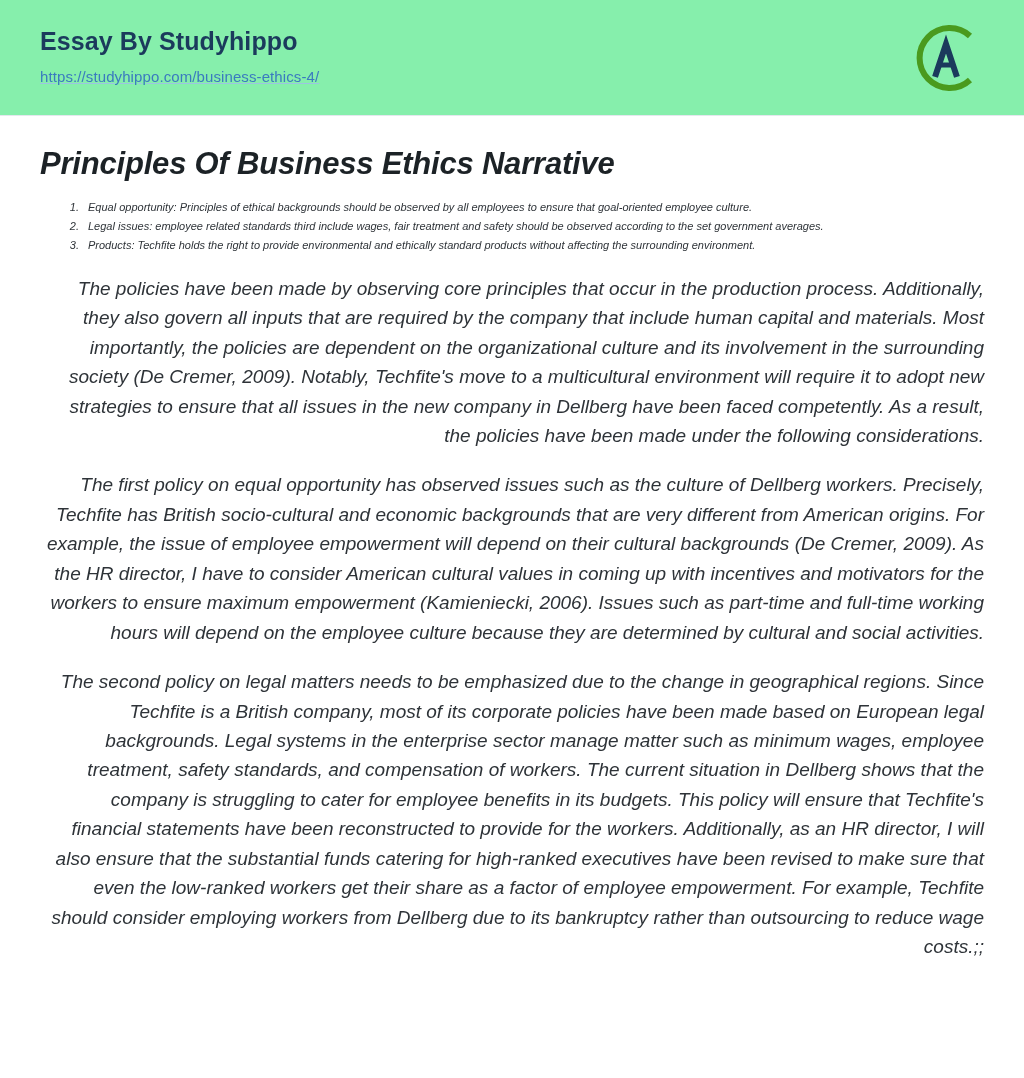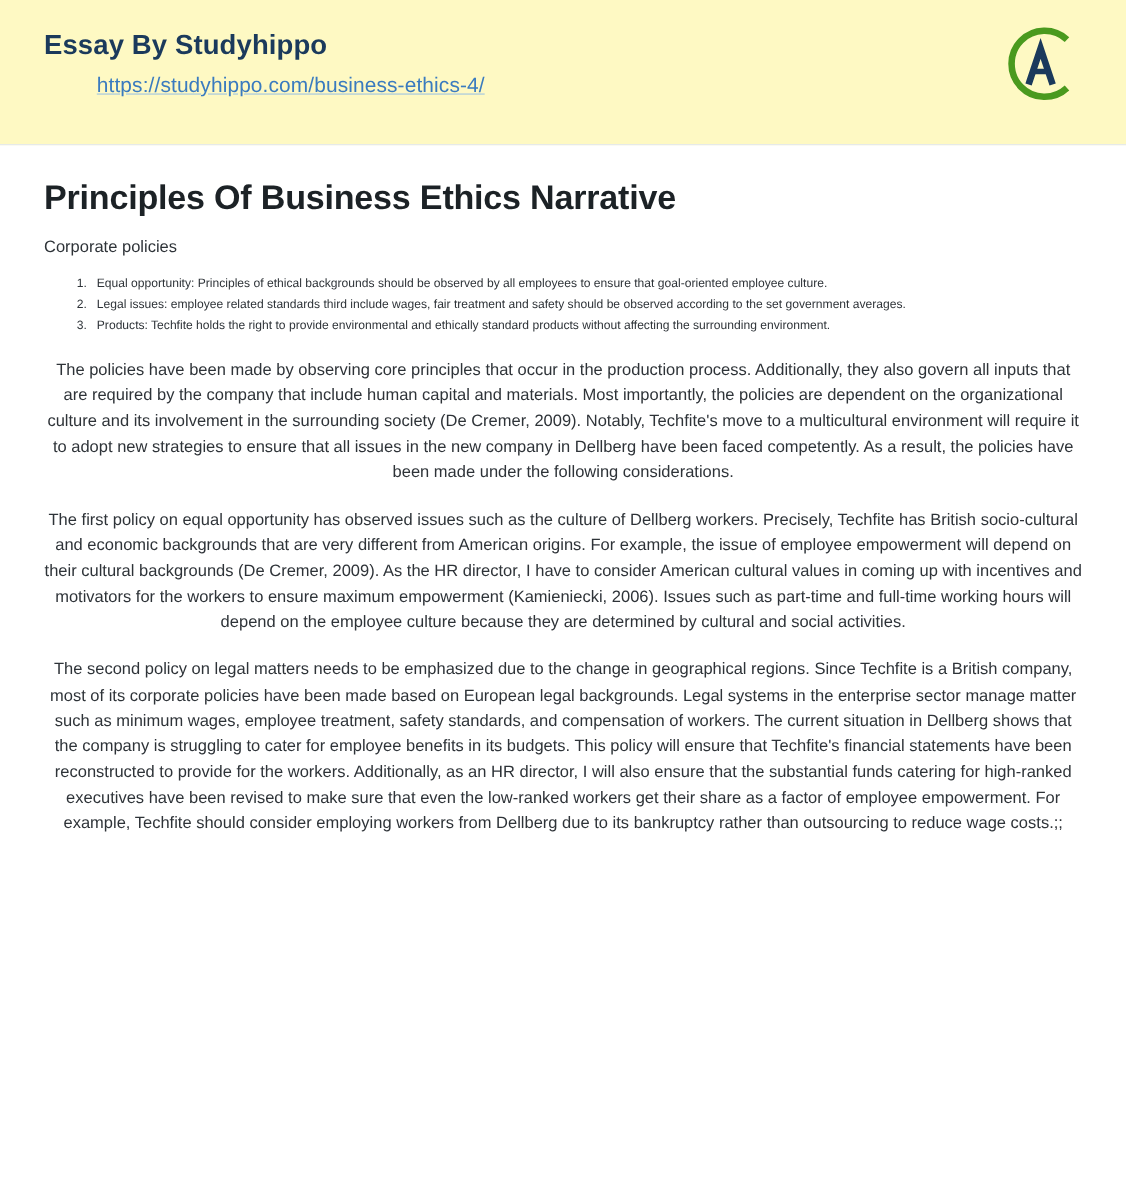--- a/index.html
+++ b/index.html
@@ -10,54 +10,54 @@
     background: #ffffff;
     font-family: "Liberation Sans", sans-serif;
     color: #2e3338;
   }
   .page {
     width: 1024px;
     position: relative;
   }
   
   .header {
-    background: #fef9c3;
+    background: #86efac;
     border-bottom: 1px solid #e4e8ee;
-    height: 132px;
+    height: 116px;
     padding: 26px 40px 0 40px;
     position: relative;
   }
   .brand {
     font-size: 25px;
     font-weight: bold;
     color: #1b3a5c;
     letter-spacing: 0.1px;
     line-height: 1.2;
     margin: 0;
   }
   .site-url {
     margin-top: 12px;
-    font-size: 19px;
+    font-size: 15px;
     color: #3a7bbf;
     text-decoration: underline;
     text-decoration-color: #9dc3e2;
     letter-spacing: 0.1px;
-    margin-left: 48px;
   }
   .logo {
     position: absolute;
     right: 42px;
     top: 22px;
     width: 72px;
     height: 72px;
   }
   .logo svg { display: block; }
   
   .article {
     padding: 30px 40px 40px 40px;
+    font-style: italic;
   }
   h1.title {
     font-size: 31px;
     font-weight: bold;
     color: #1c2226;
     margin: 0 0 18px 0;
     letter-spacing: -0.2px;
   }
   .subtitle {
     font-size: 15px;
@@ -68,24 +68,24 @@
     margin: 0 0 20px 0;
     padding-left: 42px;
   }
   ol.policy-list li {
     font-size: 11px;
     line-height: 1.45;
     margin-bottom: 3px;
     padding-left: 6px;
   }
   p.body-par {
-    font-size: 15px;
+    font-size: 19px;
     line-height: 1.55;
     margin: 0 0 20px 0;
-    text-align: center;
+    text-align: right;
   }
   p.body-par:last-child { margin-bottom: 0; }
 </style>
 </head>
 <body>
 
 <div class="page">
 
   <div class="header">
     <div class="brand">Essay By Studyhippo</div>
@@ -94,21 +94,20 @@
       <svg width="72" height="72" viewBox="0 0 72 72" aria-hidden="true">
         <path d="M60 14 A30 30 0 1 0 60 58" fill="none" stroke="#4a9a1e" stroke-width="6"></path>
         <path d="M26 52 L36 22 L46 52" fill="none" stroke="#1b3a5c" stroke-width="6" stroke-linecap="square"></path>
         <path d="M30 43 L42 43" fill="none" stroke="#1b3a5c" stroke-width="5"></path>
       </svg>
     </div>
   </div>
 
   <div class="article">
     <h1 class="title">Principles Of Business Ethics Narrative</h1>
-    <p class="subtitle">Corporate policies</p>
 
     <ol class="policy-list">
       <li>Equal opportunity: Principles of ethical backgrounds should be observed by all employees to ensure that goal-oriented employee culture.</li>
       <li>Legal issues: employee related standards third include wages, fair treatment and safety should be observed according to the set government averages.</li>
       <li>Products: Techfite holds the right to provide environmental and ethically standard products without affecting the surrounding environment.</li>
     </ol>
 
     <p class="body-par">The policies have been made by observing core principles that occur in the production process. Additionally, they also govern all inputs that are required by the company that include human capital and materials. Most importantly, the policies are dependent on the organizational culture and its involvement in the surrounding society (De Cremer, 2009). Notably, Techfite's move to a multicultural environment will require it to adopt new strategies to ensure that all issues in the new company in Dellberg have been faced competently. As a result, the policies have been made under the following considerations.</p>
     <p class="body-par">The first policy on equal opportunity has observed issues such as the culture of Dellberg workers. Precisely, Techfite has British socio-cultural and economic backgrounds that are very different from American origins. For example, the issue of employee empowerment will depend on their cultural backgrounds (De Cremer, 2009). As the HR director, I have to consider American cultural values in coming up with incentives and motivators for the workers to ensure maximum empowerment (Kamieniecki, 2006). Issues such as part-time and full-time working hours will depend on the employee culture because they are determined by cultural and social activities.</p>
     <p class="body-par">The second policy on legal matters needs to be emphasized due to the change in geographical regions. Since Techfite is a British company, most of its corporate policies have been made based on European legal backgrounds. Legal systems in the enterprise sector manage matter such as minimum wages, employee treatment, safety standards, and compensation of workers. The current situation in Dellberg shows that the company is struggling to cater for employee benefits in its budgets. This policy will ensure that Techfite's financial statements have been reconstructed to provide for the workers. Additionally, as an HR director, I will also ensure that the substantial funds catering for high-ranked executives have been revised to make sure that even the low-ranked workers get their share as a factor of employee empowerment. For example, Techfite should consider employing workers from Dellberg due to its bankruptcy rather than outsourcing to reduce wage costs.;;</p>

